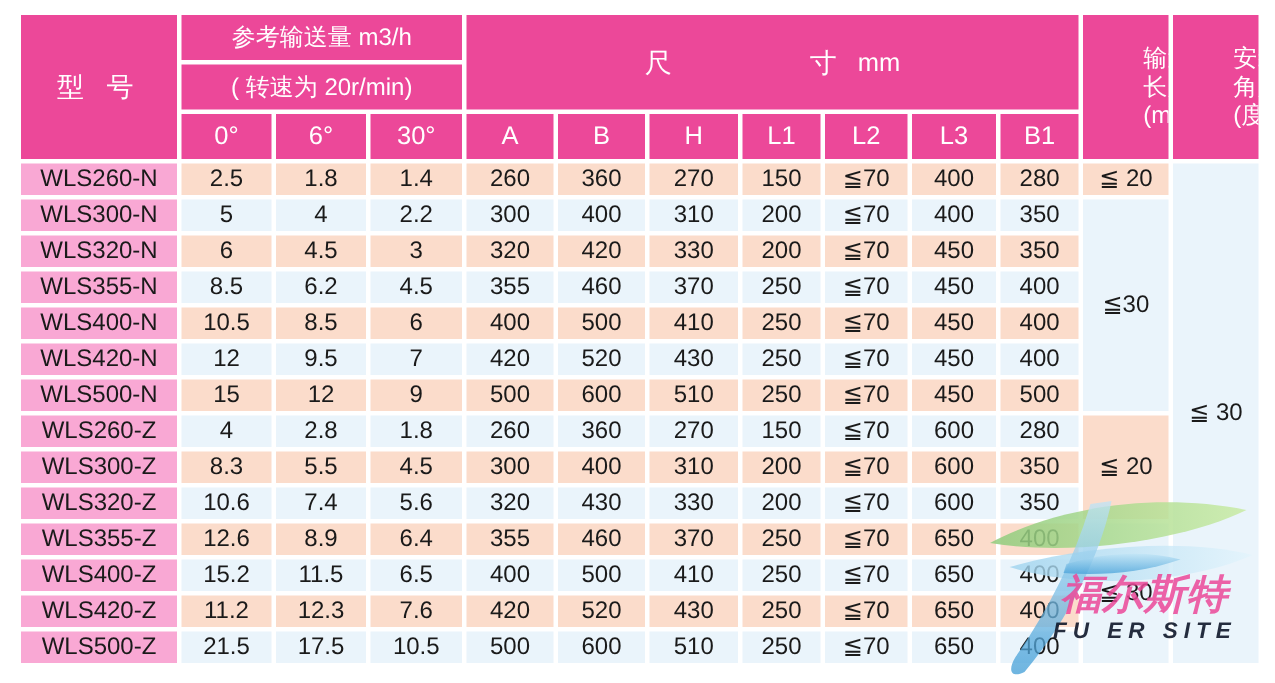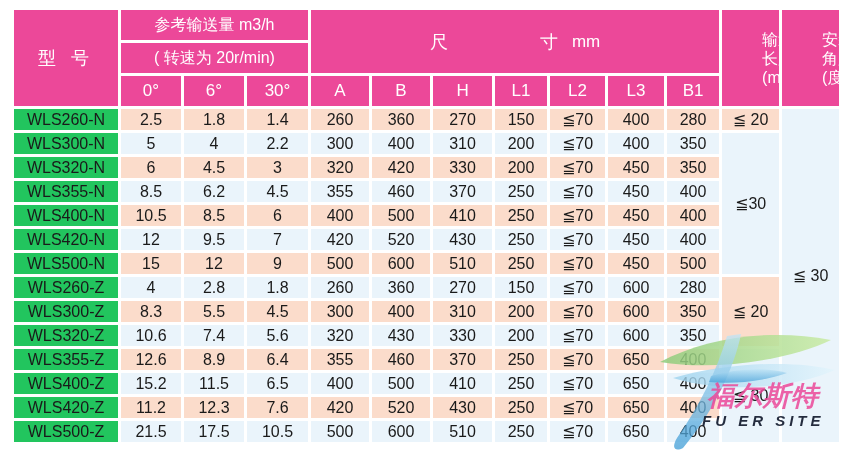--- a/index.html
+++ b/index.html
@@ -13,21 +13,21 @@
   .h-model{font-size:18px;letter-spacing:5px;}
   .h-cap{font-size:16px;}
   .h-sub{font-size:16px;}
   .h-deg{font-size:17px;}
   .h-dims{font-size:18px;}
   .dims-flex{display:flex;justify-content:center;align-items:center;}
   .dims-flex .c2{margin-left:92px;}
   .dims-flex .c3{margin-left:14px;font-size:17px;}
   .stack span{display:block;font-size:16px;line-height:19px;margin-left:40px;}
   td{height:21px;font-size:16px;color:#1a1a1a;line-height:21px;}
-  td.model{background:#22c55e;}
+  td.model{background:#f9a8d4;}
   td.salmon{background:#FBDCCB;}
   td.pale{background:#EAF4FB;}
   
   .watermark{position:absolute;left:645px;top:320px;width:205px;height:135px;pointer-events:none;}
   .watermark svg{position:absolute;left:0;top:0;}
   .wm-cn{position:absolute;left:62px;top:58px;font-size:27px;font-weight:bold;font-style:italic;
          color:#ec4899;opacity:.85;letter-spacing:1px;}
   .wm-en{position:absolute;left:57px;top:92px;font-size:15px;font-weight:bold;font-style:italic;
          color:#0f172a;opacity:.9;letter-spacing:4px;}
 </style>

